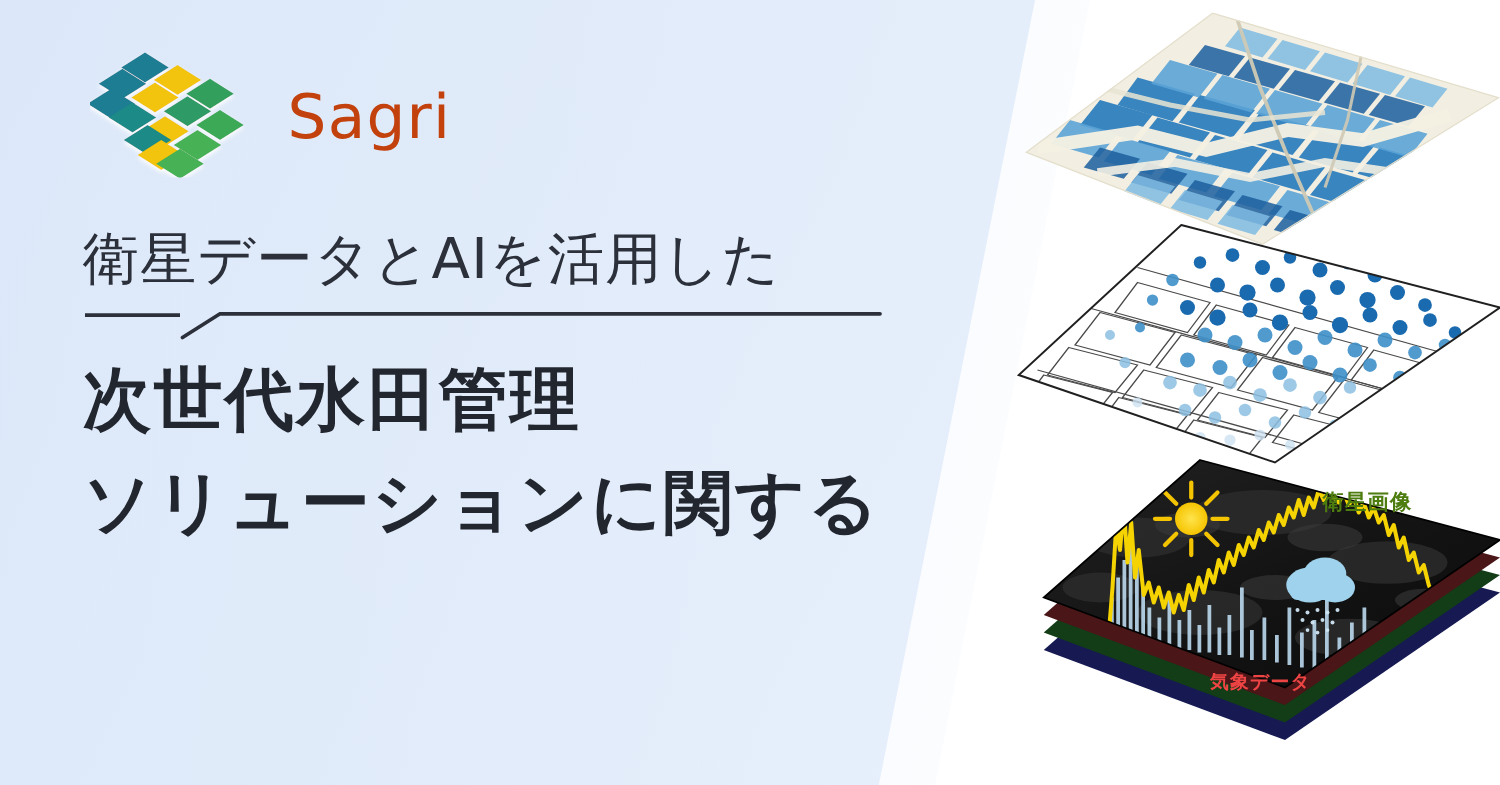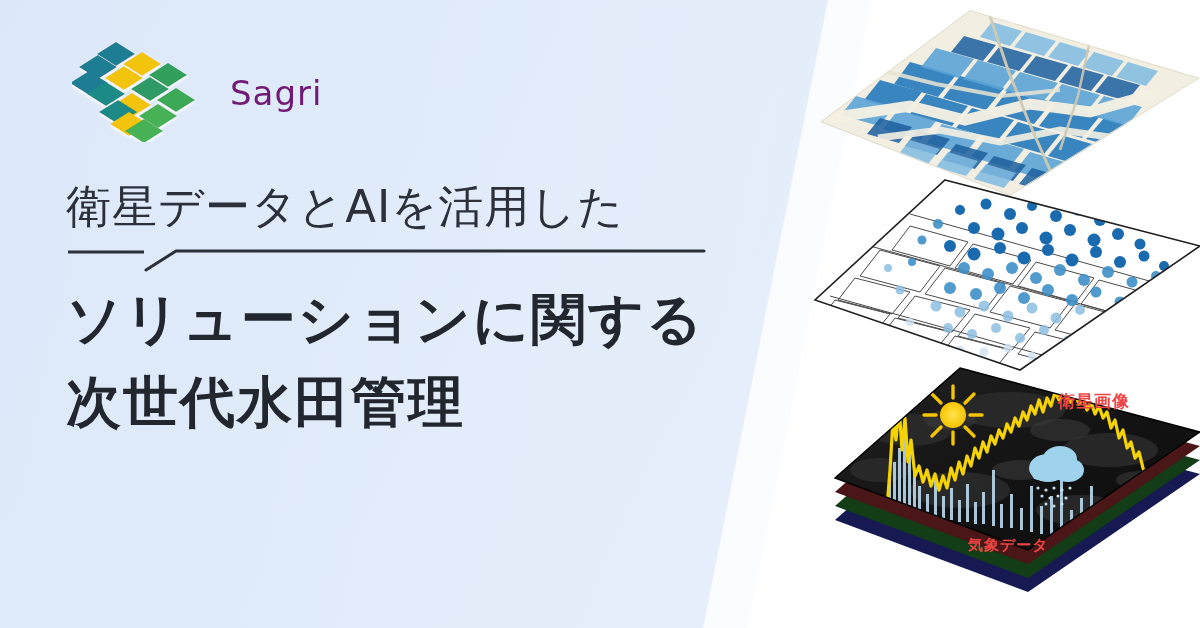--- a/index.html
+++ b/index.html
@@ -28,21 +28,21 @@
     position:absolute;inset:0;
     background:linear-gradient(100deg,rgba(220,232,249,.55) 0%,rgba(233,241,252,.25) 60%,rgba(255,255,255,0) 85%);
     -webkit-clip-path:polygon(0 0, 872px 0, 748px 628px, 0 628px);
     clip-path:polygon(0 0, 872px 0, 748px 628px, 0 628px);
   }
 
   
   .logo{position:absolute;left:72px;top:38px;display:flex;align-items:center;gap:16px;}
   .logo-mark{position:relative;width:142px;height:104px;}
   .wordmark{
-    font-size:34px;letter-spacing:1px;color:#701a75;
+    font-size:49px;letter-spacing:1px;color:#c2410c;
     font-weight:400;font-family:"DejaVu Sans","Liberation Sans",sans-serif;
     line-height:1;margin-top:6px;
   }
 
   
   .copy{position:absolute;left:66px;top:182px;width:660px;}
   .subtitle{
     font-size:45px;font-weight:400;color:#2b303a;letter-spacing:1px;
     line-height:1.1;white-space:nowrap;
     font-family:"DejaVu Sans","Liberation Sans",sans-serif;
@@ -58,21 +58,21 @@
   }
 
   
   .art{position:absolute;left:760px;top:0;width:440px;height:628px;}
   .art svg{position:absolute;left:0;top:0;}
 
   .layer-label{
     position:absolute;font-weight:700;letter-spacing:1px;
     font-family:"DejaVu Sans","Liberation Sans",sans-serif;
   }
-  .label-sat{left:1058px;top:390px;font-size:17px;color:#ef4444;}
+  .label-sat{left:1058px;top:390px;font-size:17px;color:#4d7c0f;}
   .label-wx{left:968px;top:536px;font-size:15px;color:#ef4444;}
 </style>
 </head>
 <body>
 
 <div id="stage">
 
   <div class="bg-white"></div>
   <div class="bg-blue"></div>
   <div class="bg-blue-soft"></div>
@@ -114,22 +114,22 @@
     <div class="subtitle">衛星データとAIを活用した</div>
 
     <div class="rule">
       <svg width="640" height="30" viewBox="0 0 640 30">
         <line x1="2" y1="10" x2="78" y2="10" stroke="#2b303a" stroke-width="3"></line>
         <path d="M80 28 L110 9 L638 9" fill="none" stroke="#2b303a" stroke-width="3" stroke-linecap="round" stroke-linejoin="miter"></path>
       </svg>
     </div>
 
     <div class="headline">
+      <div>次世代水田管理</div>
       <div>ソリューションに関する</div>
-      <div>次世代水田管理</div>
     </div>
   </div>
 
   <div class="art">
     <svg width="440" height="628" viewBox="0 0 440 628">
       <defs>
         <clipPath id="clipTop">
           <polygon points="210,10 440,78 250,196 60,122"></polygon>
         </clipPath>
         <clipPath id="clipMid">

